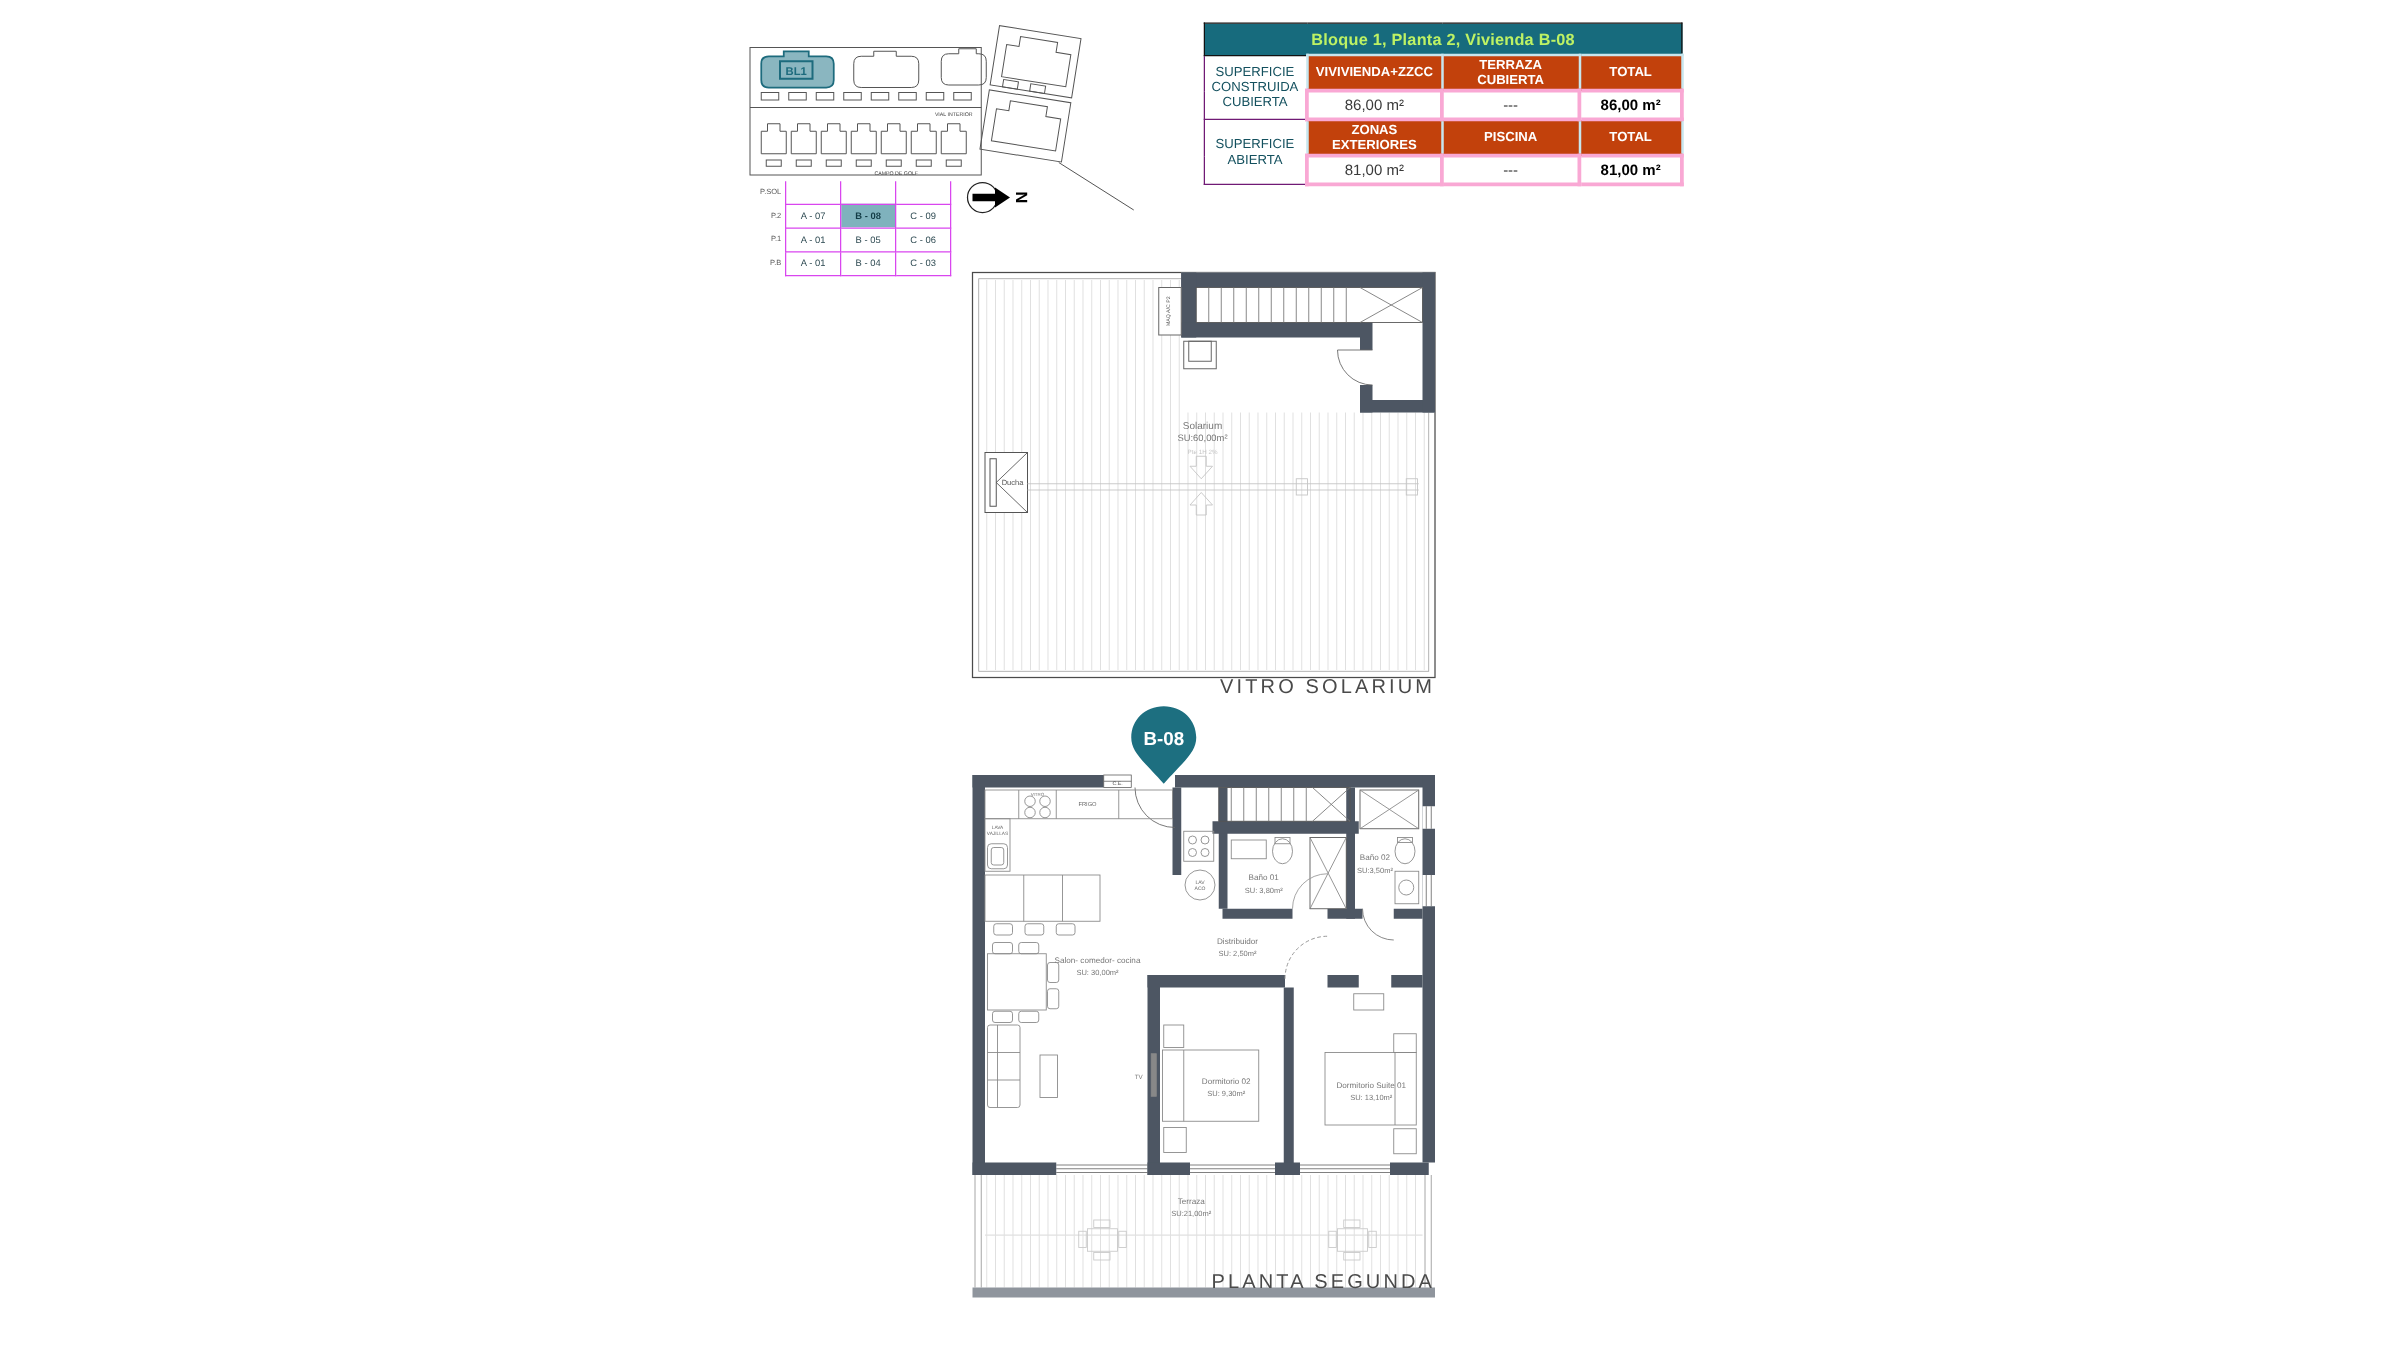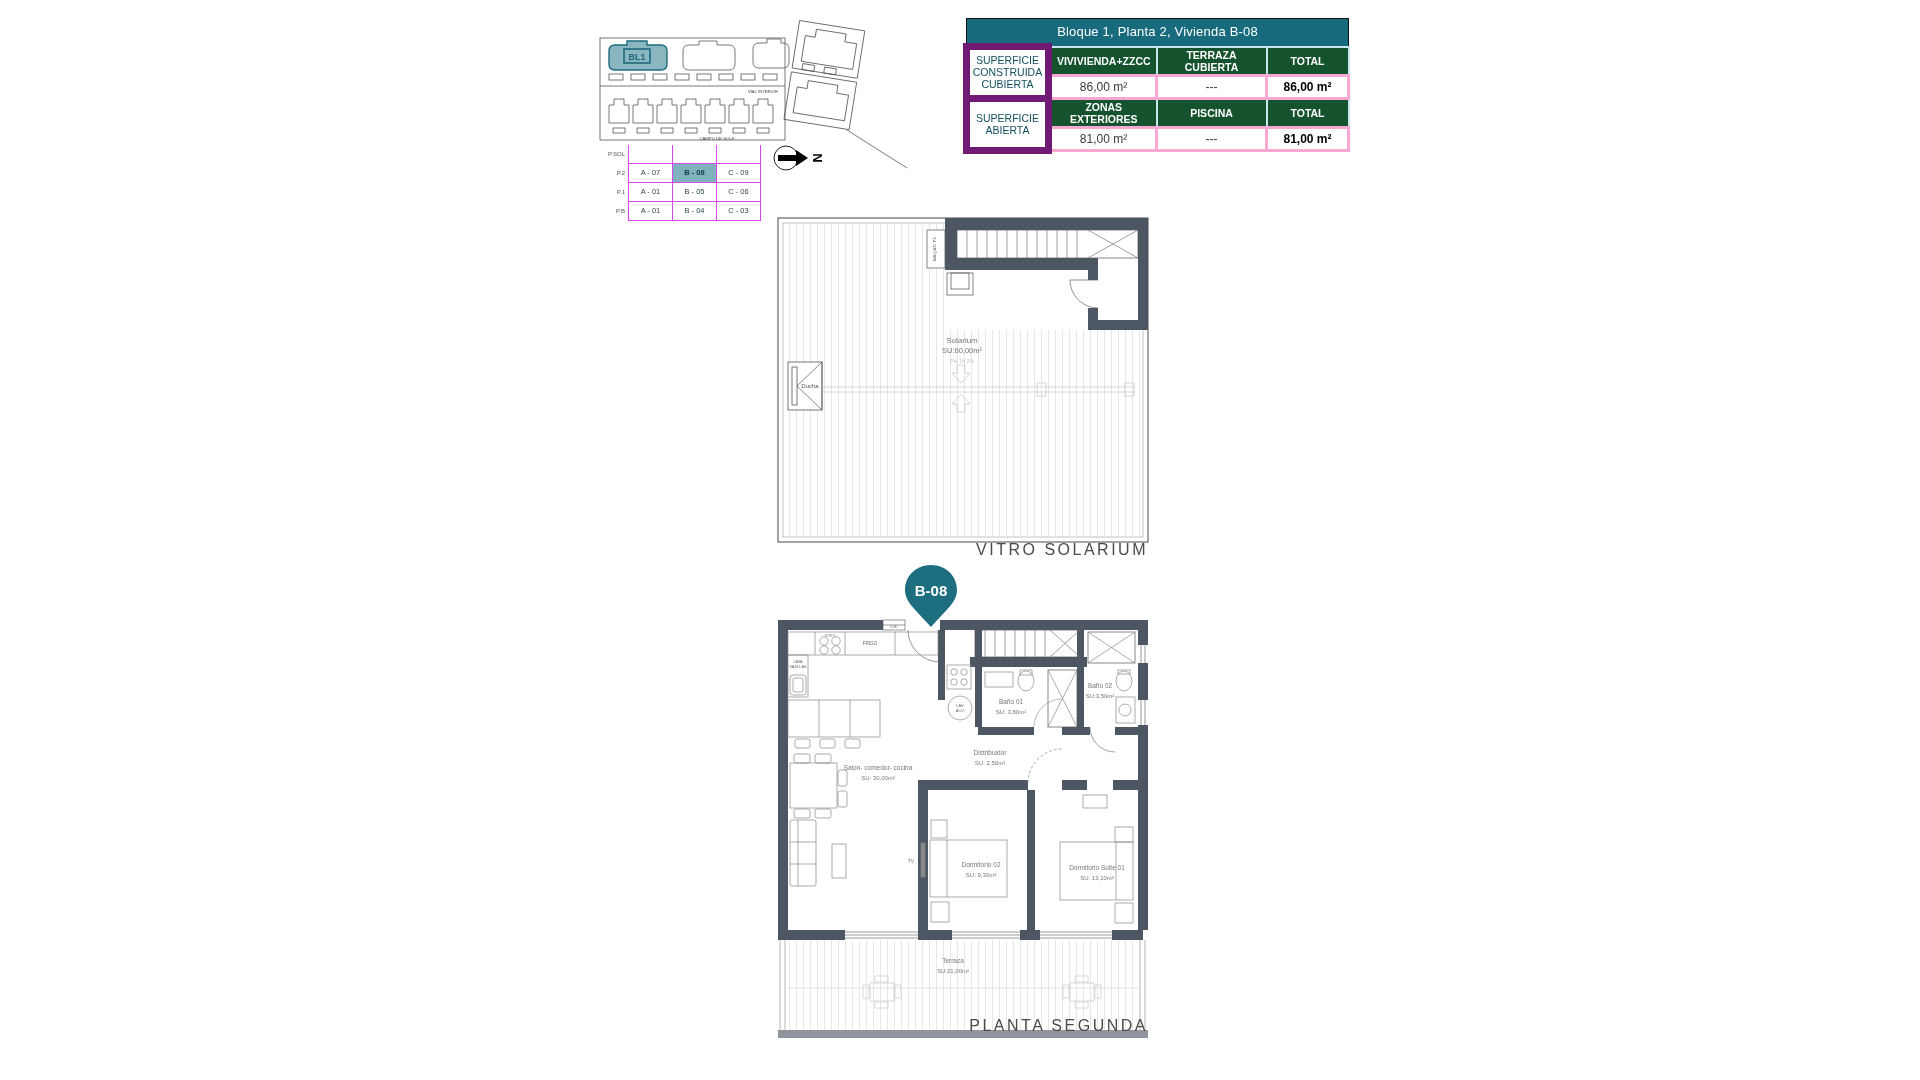--- a/index.html
+++ b/index.html
@@ -3,27 +3,27 @@
 <meta charset="utf-8">
 <style>
   html,body{margin:0;padding:0;background:#ffffff;}
   .sheet{position:relative;width:1920px;height:1080px;background:#fff;overflow:hidden;
          font-family:"Liberation Sans",sans-serif;}
   .abs{position:absolute;}
 
   
   table.info{border-collapse:collapse;table-layout:fixed;width:382px;}
   table.info th,table.info td{text-align:center;vertical-align:middle;}
-  table.info .title{background:#176b7d;color:#ffffff;font-weight:normal;font-size:13px;
+  table.info .title{background:#176b7d;color:#bef264;font-weight:bold;font-size:13px;
                     border:1px solid #111;height:22px;letter-spacing:.2px;}
-  table.info th.col{background:#14532d;color:#fff;font-weight:bold;font-size:10.5px;
+  table.info th.col{background:#c2410c;color:#fff;font-weight:bold;font-size:10.5px;
                     border:2px solid #c7e6ee;height:18px;}
   table.info td.val{border:3px solid #f9a8d4;font-size:12px;color:#3a3a3a;height:18px;background:#fff;}
   table.info td.tot{font-weight:bold;color:#000;}
-  table.info td.lbl{border:7px solid #701a75;color:#13505e;font-size:10.5px;line-height:1.15;
+  table.info td.lbl{border:1px solid #701a75;color:#13505e;font-size:10.5px;line-height:1.15;
                     background:#fff;padding:0 2px;}
 
   
   table.legend{border-collapse:collapse;table-layout:fixed;}
   table.legend td{text-align:center;font-size:7.5px;color:#2e4a52;height:16px;}
   table.legend td.cell{border:1px solid #d946ef;width:41px;background:#fff;}
   table.legend td.lvl{border:none;width:26px;font-size:6px;color:#555;text-align:right;
                       padding-right:3px;}
   table.legend tr.psol td.cell{border-top:none;height:8px;background:transparent;}
   table.legend td.hl{background:#7fb2bd;color:#123c46;font-weight:bold;margin-top:12px;}

